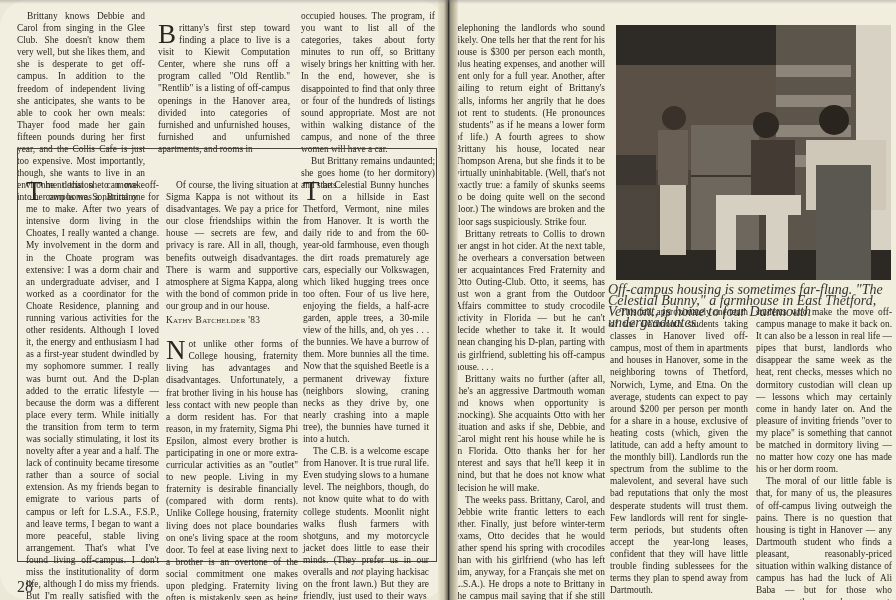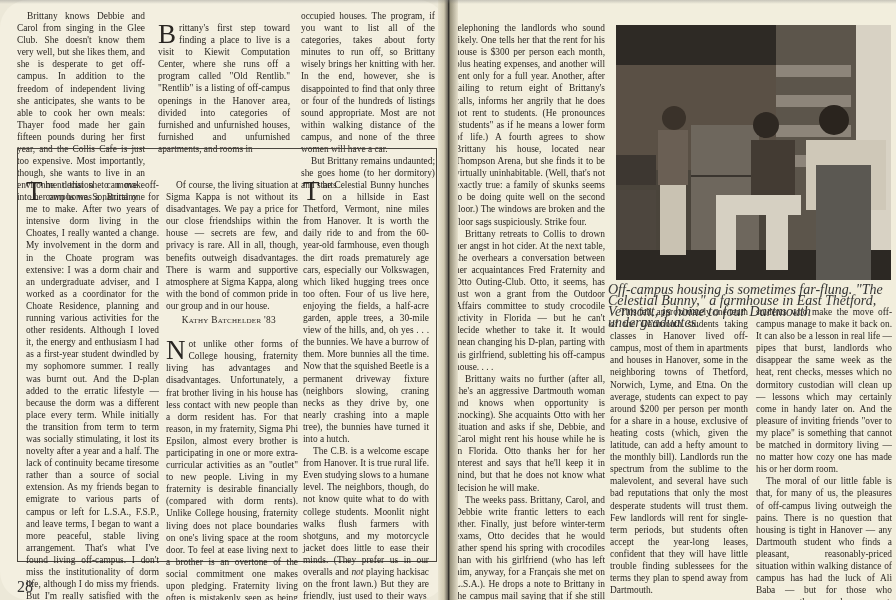--- a/index.html
+++ b/index.html
@@ -8,21 +8,21 @@
   .page { position:absolute; top:0; height:600px; background:#f3efe0; overflow:hidden; }
   .page-left { left:0; width:446px;border-radius:28px; }
   .page-right { left:450px; width:446px; background:#f2eedd; }
   .gutter { position:absolute; left:438px; top:0; width:20px; height:600px;
     background:linear-gradient(to right,#e8e3d0 0%,#cfc8b0 30%,#6f6a5e 48%,#2e2c28 52%,#9b957f 62%,#e6e0cc 100%); }
   .topshadow { position:absolute; left:0; top:0; width:896px; height:4px; background:linear-gradient(#777 0%, rgba(0,0,0,0) 100%); opacity:.35; }
   .txt { position:absolute; font-size:9.4px; line-height:12.1px; text-align:justify; hyphens:auto; }
   .txt p { margin:0; text-indent:10px; }
   .txt p.noind { text-indent:0; }
   .txt p.gap { margin-top:12px; }
-  .sig { text-align:right; font-variant:small-caps; letter-spacing:.3px; margin-top:2px; padding-right:22px; }
+  .sig { font-variant:small-caps; letter-spacing:.3px; margin-top:2px; padding-right:22px; }
   .dropcap { float:left; font-size:27px; line-height:20px; margin:2px 3px 0 0; font-weight:normal; }
   .box { position:absolute; left:17px; top:148px; width:418px; height:412px; border:1.5px solid #4a463f; }
   .box-title { position:absolute; left:8px; top:8px; font-size:14.5px; font-weight:bold; letter-spacing:.3px; color:#222; }
   .pagenum { position:absolute; font-size:16px; color:#333; }
   .photo { position:absolute; left:616px; top:25px; width:275px; height:255px; background:#3b3630; overflow:hidden; }
   .caption { position:absolute; left:608px; top:284px; width:284px; font-size:14px; line-height:11px; font-style:italic; color:#333; }
   em { font-style:italic; }
 </style>
 </head>
 <body>

